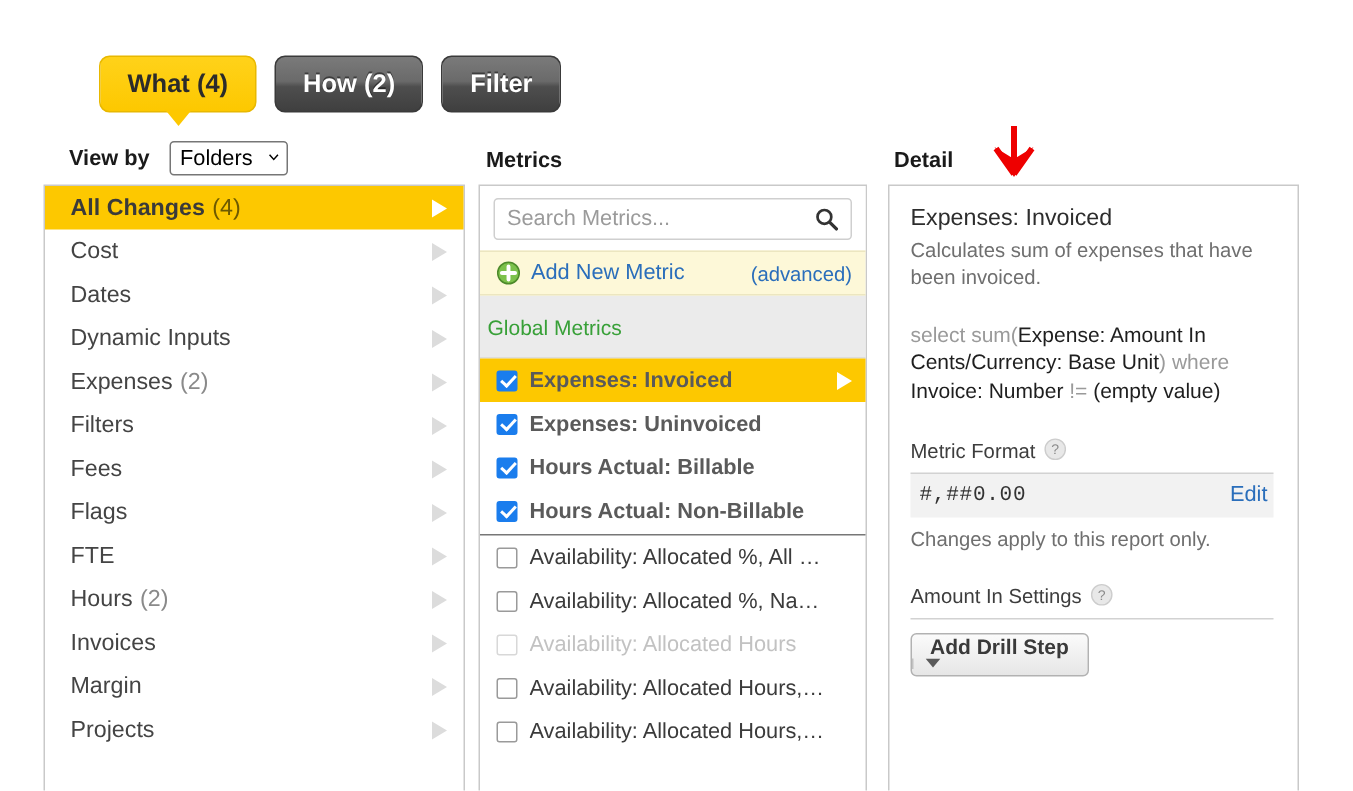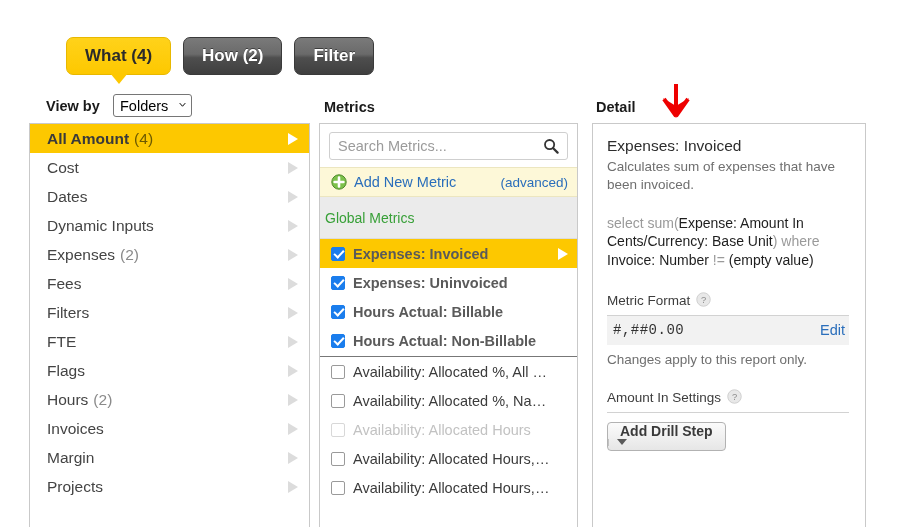--- a/index.html
+++ b/index.html
@@ -251,21 +251,21 @@
   <div class="colhead" id="metrics-head">Metrics</div>
   <div class="colhead" id="detail-head">Detail</div>
 
   <svg class="red-arrow" width="34" height="36" viewBox="0 0 34 36">
     <path d="M17 0 L17 24 M17 32 L5 15 M17 32 L29 15 M17 32 L17 24" stroke="#ee0000" stroke-width="4" fill="none"></path>
     <path d="M17 34 L4 14 L17 22 L30 14 Z" fill="#ee0000"></path>
   </svg>
 
   <div class="panel" id="folders-panel">
     <div class="folder-row selected">
-      <span>All Amount</span>
+      <span>All Changes</span>
       <span class="count">(4)</span>
       <span class="arrow"></span>
     </div>
     <div class="folder-row">
       <span>Cost</span>
       <span class="count"></span>
       <span class="arrow"></span>
     </div>
     <div class="folder-row">
       <span>Dates</span>
@@ -276,36 +276,36 @@
       <span>Dynamic Inputs</span>
       <span class="count"></span>
       <span class="arrow"></span>
     </div>
     <div class="folder-row">
       <span>Expenses</span>
       <span class="count">(2)</span>
       <span class="arrow"></span>
     </div>
     <div class="folder-row">
+      <span>Filters</span>
+      <span class="count"></span>
+      <span class="arrow"></span>
+    </div>
+    <div class="folder-row">
       <span>Fees</span>
       <span class="count"></span>
       <span class="arrow"></span>
     </div>
     <div class="folder-row">
-      <span>Filters</span>
+      <span>Flags</span>
       <span class="count"></span>
       <span class="arrow"></span>
     </div>
     <div class="folder-row">
       <span>FTE</span>
-      <span class="count"></span>
-      <span class="arrow"></span>
-    </div>
-    <div class="folder-row">
-      <span>Flags</span>
       <span class="count"></span>
       <span class="arrow"></span>
     </div>
     <div class="folder-row">
       <span>Hours</span>
       <span class="count">(2)</span>
       <span class="arrow"></span>
     </div>
     <div class="folder-row">
       <span>Invoices</span>

